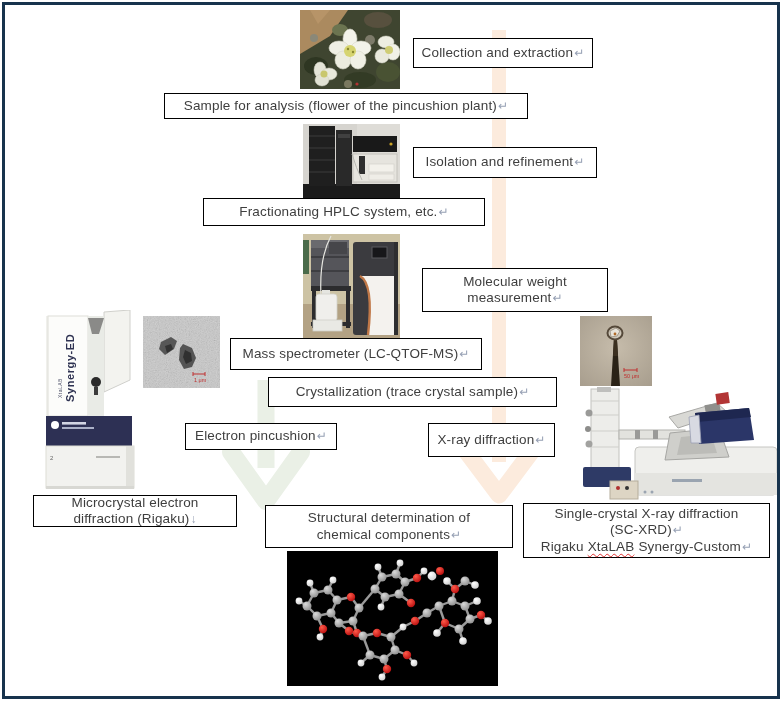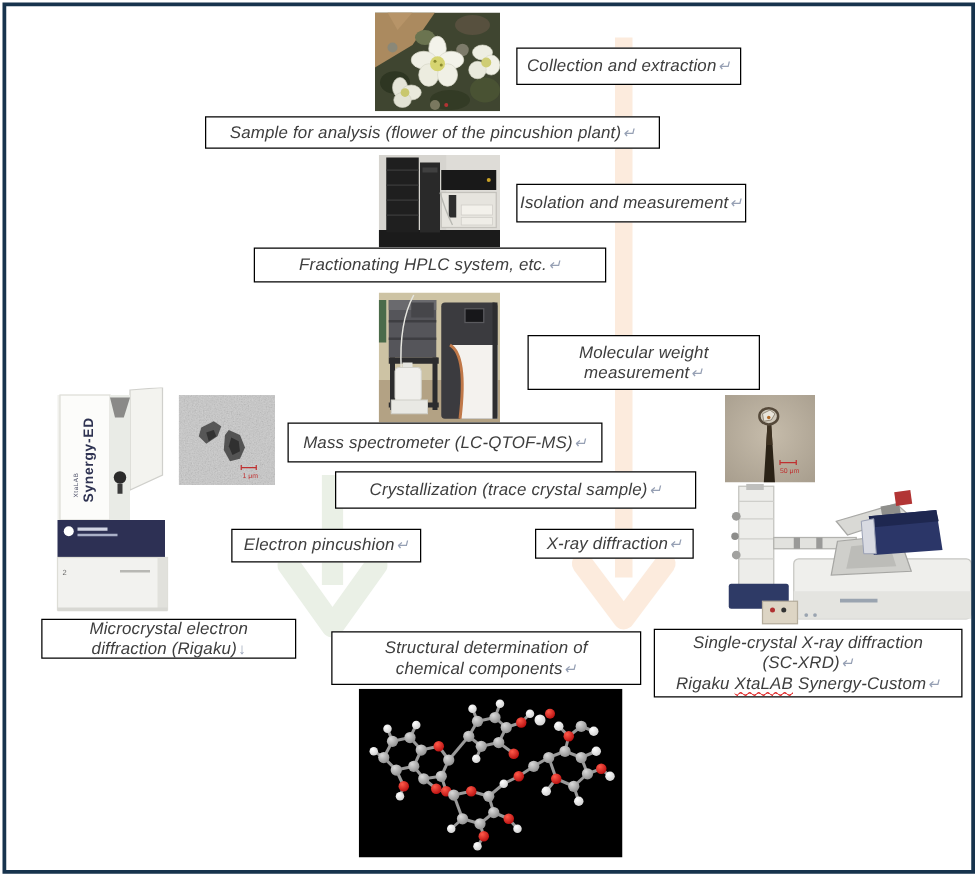--- a/index.html
+++ b/index.html
@@ -5,21 +5,21 @@
   html,body{margin:0;padding:0;background:#fff;}
   #canvas{position:relative;width:782px;height:701px;background:#ffffff;
           font-family:"Liberation Sans",sans-serif;overflow:hidden;}
   #frame{position:absolute;left:2px;top:2px;width:772px;height:691px;
          border:3px solid #17334d;pointer-events:none;z-index:10;}
   .layer{position:absolute;left:0;top:0;z-index:1;}
   .photo{position:absolute;z-index:2;}
   .box{position:absolute;z-index:3;background:#ffffff;border:1.5px solid #000;
        box-sizing:border-box;display:flex;flex-direction:column;align-items:center;
        justify-content:center;text-align:center;font-size:13.5px;color:#3e3e3e;
-       letter-spacing:.15px;line-height:1.22;font-style:italic;}
+       letter-spacing:.15px;line-height:1.22;}
   .box .ln{white-space:nowrap;}
   .mark{color:#96a0b4;font-size:12px;margin-left:1px;}
   .wavy{text-decoration:underline wavy #e03131;text-decoration-thickness:1px;text-underline-offset:2px;}
   .gap{margin-left:4px;}
 </style>
 </head>
 <body>
 
 <div id="canvas">
   <div id="frame"></div>
@@ -362,21 +362,21 @@
 
   <div class="box" style="left:413px;top:38px;width:180px;height:30px">
     <div class="ln"><span>Collection and extraction</span><span class="mark">↵</span></div>
   </div>
 
   <div class="box" style="left:164px;top:93px;width:364px;height:26px">
     <div class="ln"><span>Sample for analysis (flower of the pincushion plant)</span><span class="mark">↵</span></div>
   </div>
 
   <div class="box" style="left:413px;top:147px;width:184px;height:31px">
-    <div class="ln"><span>Isolation and measurement</span><span class="mark">↵</span></div>
+    <div class="ln"><span>Isolation and refinement</span><span class="mark">↵</span></div>
   </div>
 
   <div class="box" style="left:203px;top:198px;width:282px;height:28px">
     <div class="ln"><span>Fractionating HPLC system, etc.</span><span class="mark">↵</span></div>
   </div>
 
   <div class="box" style="left:422px;top:268px;width:186px;height:44px">
     <div class="ln"><span>Molecular weight</span></div>
     <div class="ln"><span>measurement</span><span class="mark">↵</span></div>
   </div>
@@ -386,21 +386,21 @@
   </div>
 
   <div class="box" style="left:230px;top:338px;width:252px;height:32px">
     <div class="ln"><span>Mass spectrometer (LC-QTOF-MS)</span><span class="mark">↵</span></div>
   </div>
 
   <div class="box" style="left:185px;top:423px;width:152px;height:27px">
     <div class="ln"><span>Electron pincushion</span><span class="mark">↵</span></div>
   </div>
 
-  <div class="box" style="left:428px;top:423px;width:127px;height:24px">
+  <div class="box" style="left:428px;top:423px;width:127px;height:34px">
     <div class="ln"><span>X-ray diffraction</span><span class="mark">↵</span></div>
   </div>
 
   <div class="box" style="left:33px;top:495px;width:204px;height:32px">
     <div class="ln"><span>Microcrystal electron</span></div>
     <div class="ln"><span>diffraction (Rigaku)</span><span class="mark">↓</span></div>
   </div>
 
   <div class="box" style="left:265px;top:505px;width:248px;height:43px">
     <div class="ln"><span>Structural determination of</span></div>

